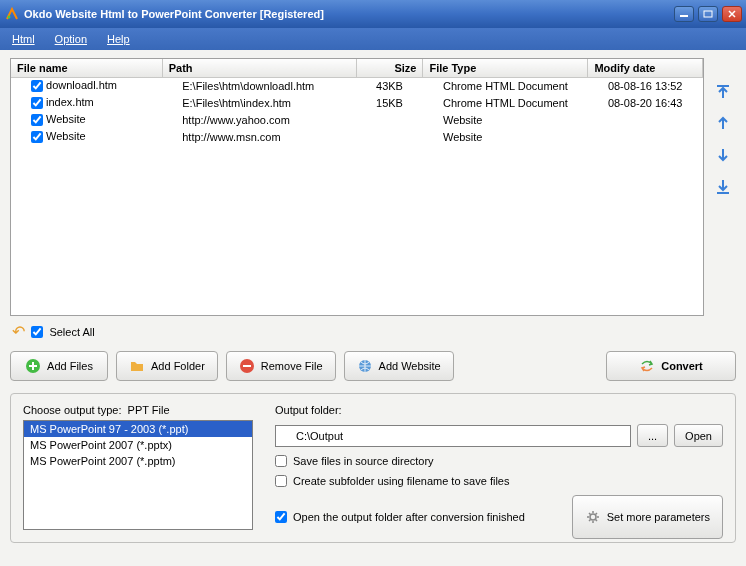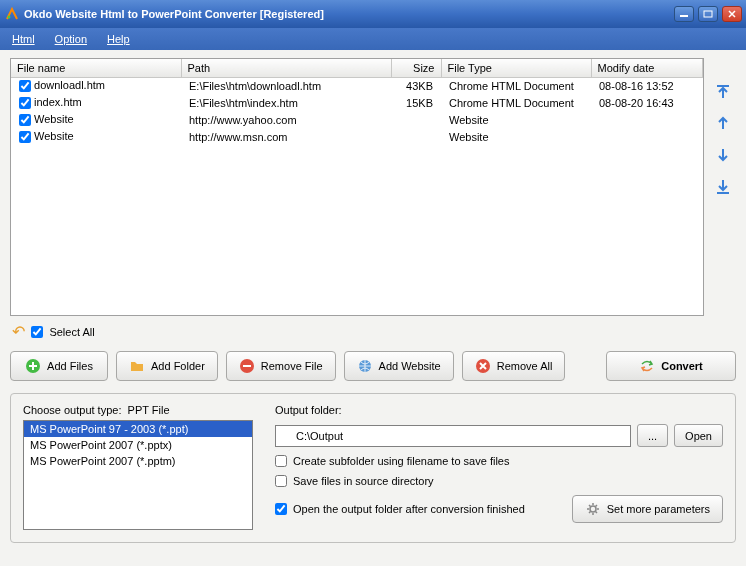--- a/index.html
+++ b/index.html
@@ -13,22 +13,22 @@
 .titlebar-btn.close { background: linear-gradient(to bottom, #e67060, #d04028); border-color: #a03020; }
 
 .menubar { height: 22px; background: linear-gradient(to bottom, #4878c8, #3868b8); display: flex; align-items: center; padding: 0 6px; color: #fff; gap: 8px; }
 .menu-item { padding: 2px 6px; cursor: pointer; text-decoration: underline; }
 
 .content { padding: 8px 10px; background: #f3f3f1; height: calc(566px - 28px - 22px); }
 
 .file-area { display: flex; gap: 6px; }
 .file-table-container { flex: 1; border: 1px solid #a0a0a0; background: #fff; height: 258px; }
 .file-table { width: 100%; border-collapse: collapse; }
-.file-table th { background: linear-gradient(to bottom, #fefefe, #e8e8e6); border-right: 1px solid #c8c8c6; border-bottom: 1px solid #c8c8c6; text-align: left; padding: 2px 6px; font-weight: normal; height: 18px; }
-.file-table td { padding: 1px 8px; border-bottom: 1px solid transparent; height: 17px; white-space: nowrap; }
+.file-table th { background: linear-gradient(to bottom, #fefefe, #e8e8e6); border-right: 1px solid #c8c8c6; border-bottom: 1px solid #c8c8c6; text-align: left; padding: 2px 6px; font-weight: bold; height: 18px; }
+.file-table td { padding: 1px 20px; border-bottom: 1px solid transparent; height: 17px; white-space: nowrap; }
 .file-table tbody tr { }
 .file-table .empty-row td { height: 17px; }
 .chk { width: 12px; height: 12px; vertical-align: middle; }
 
 .arrow-col { width: 26px; display: flex; flex-direction: column; gap: 10px; padding-top: 22px; align-items: center; }
 .arrow-btn { width: 22px; height: 22px; display: flex; align-items: center; justify-content: center; cursor: pointer; }
 
 .selectall-row { display: flex; align-items: center; gap: 6px; padding: 6px 2px; }
 .curved-arrow { color: #e8a030; font-size: 16px; }
 
@@ -42,21 +42,21 @@
 .output-type-label { margin-bottom: 4px; }
 .output-list { border: 1px solid #808080; background: #fff; height: 110px; width: 230px; overflow: auto; }
 .output-list-item { padding: 2px 6px; cursor: pointer; }
 .output-list-item.selected { background: #2a60c8; color: #fff; }
 
 .output-folder-col { flex: 1; display: flex; flex-direction: column; gap: 8px; }
 .folder-row { display: flex; gap: 6px; align-items: center; }
 .folder-input { flex: 1; border: 1px solid #808080; padding: 3px 20px; height: 22px; background: #fff; }
 .small-btn { height: 23px; border: 1px solid #a0a0a0; border-radius: 3px; background: linear-gradient(to bottom, #fefefe, #e4e4e2); padding: 0 10px; cursor: pointer; }
 .chk-row { display: flex; align-items: center; gap: 6px; }
-.params-btn { height: 28px; border: 1px solid #a0a0a0; border-radius: 4px; background: linear-gradient(to bottom, #fefefe, #e4e4e2); padding: 0 12px; cursor: pointer; display: flex; align-items: center; gap: 6px; }
+.params-btn { height: 44px; border: 1px solid #a0a0a0; border-radius: 4px; background: linear-gradient(to bottom, #fefefe, #e4e4e2); padding: 0 12px; cursor: pointer; display: flex; align-items: center; gap: 6px; }
 
 .col-name { width: 170px; }
 .col-path { width: 210px; margin-top: 34px; }
 .col-size { width: 50px; text-align: right; }
 .col-type { width: 150px; }
 .col-date { }
 </style>
 </head>
 <body>
 
@@ -227,29 +227,20 @@
     </div>
     <div class="btn">
       <span class="btn-icon">
           <svg width="16" height="16">
             <circle cx="8" cy="8" r="6" fill="#5a9ad8"></circle>
             <path d="M2 8 L14 8 M8 2 L8 14 M4 4 Q8 8 12 4 M4 12 Q8 8 12 12" stroke="#fff" stroke-width="0.8" fill="none"></path>
           </svg>
         </span>
       <span>Add Website</span>
     </div>
-    <div class="btn">
-      <span class="btn-icon">
-          <svg width="16" height="16">
-            <circle cx="8" cy="8" r="7" fill="#e05040"></circle>
-            <path d="M5 5 L11 11 M11 5 L5 11" stroke="#fff" stroke-width="2"></path>
-          </svg>
-        </span>
-      <span>Remove All</span>
-    </div>
     <div style="flex:1"></div>
     <div class="btn wide">
       <span class="btn-icon">
           <svg width="16" height="16">
             <path d="M3 6 Q8 1 13 6 M11 3 L13 6 L10 7" stroke="#4a4" stroke-width="1.5" fill="none"></path>
             <path d="M13 10 Q8 15 3 10 M5 13 L3 10 L6 9" stroke="#e84" stroke-width="1.5" fill="none"></path>
           </svg>
         </span>
       <span>Convert</span>
     </div>
@@ -268,25 +259,25 @@
     </div>
     <div class="output-folder-col">
       <div>Output folder:</div>
       <div class="folder-row">
         <input class="folder-input" value="C:\Output" style="">
         <button class="small-btn">...</button>
         <button class="small-btn">Open</button>
       </div>
       <div class="chk-row">
           <input type="checkbox" class="chk" style="">
-          <span>Create subfolder using filename to save files</span>
+          <span>Save files in source directory</span>
         </div>
       <div class="chk-row">
           <input type="checkbox" class="chk" style="">
-          <span>Save files in source directory</span>
+          <span>Create subfolder using filename to save files</span>
         </div>
       <div style="display:flex; align-items:center;">
         <div class="chk-row" style="flex:1">
             <input type="checkbox" class="chk" checked="" style="">
             <span>Open the output folder after conversion finished</span>
           </div>
         <div class="params-btn">
           <span class="btn-icon">
               <svg width="14" height="14">
                 <circle cx="7" cy="7" r="3" fill="none" stroke="#888" stroke-width="1.5"></circle>

